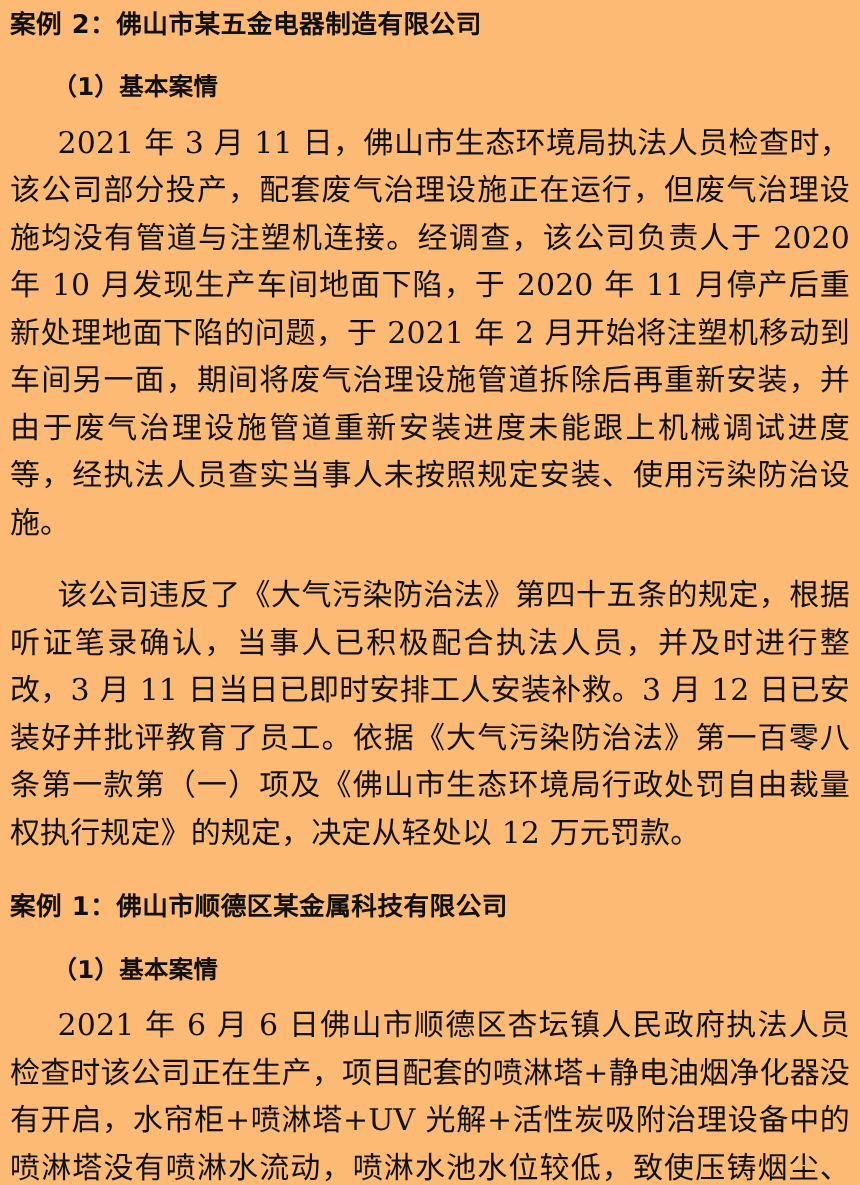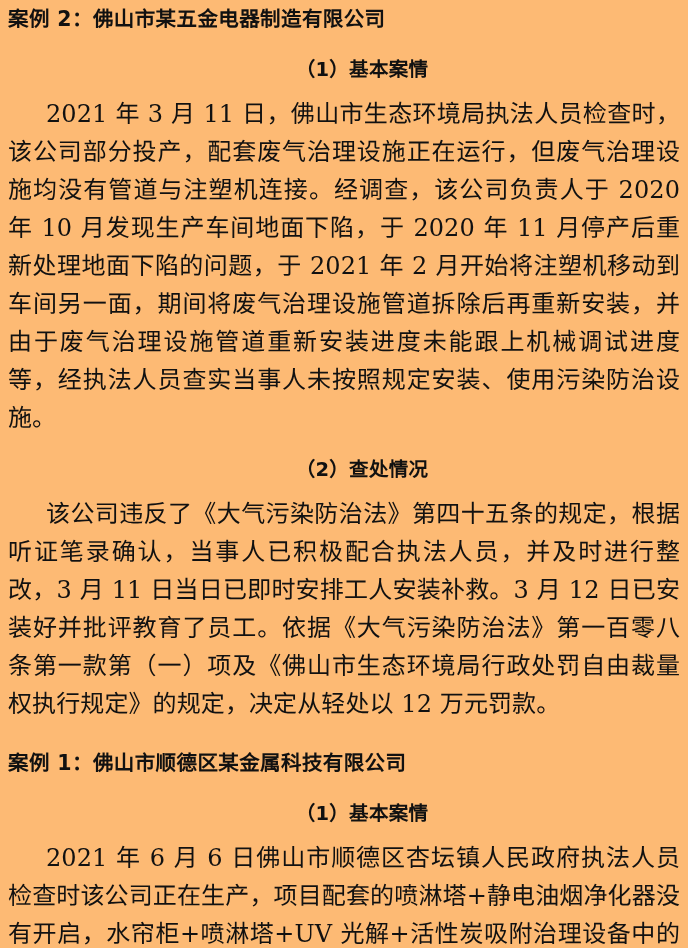--- a/index.html
+++ b/index.html
@@ -36,21 +36,20 @@
   
   .sub-heading {
     font-family: "DejaVu Sans", "Liberation Sans", sans-serif;
     font-weight: 700;
     font-size: 19.5px;
     line-height: 38px;
     letter-spacing: 0.3px;
     margin: 0;
     padding-left: 36px;
     white-space: nowrap;
-    text-align: center;
   }
 
   
   .body-par {
     font-size: 24px;
     line-height: 38px;
     margin: 0;
     padding-left: 2px;
     padding-right: 2px;
     text-align: justify;
@@ -86,21 +85,20 @@
   <div class="gap-title"></div>
 
   <h2 class="sub-heading">（1）基本案情</h2>
 
   <div class="gap-sub"></div>
 
   <p class="body-par">2021 年 3 月 11 日，佛山市生态环境局执法人员检查时，该公司部分投产，配套废气治理设施正在运行，但废气治理设施均没有管道与注塑机连接。经调查，该公司负责人于 2020 年 10 月发现生产车间地面下陷，于 2020 年 11 月停产后重新处理地面下陷的问题，于 2021 年 2 月开始将注塑机移动到车间另一面，期间将废气治理设施管道拆除后再重新安装，并由于废气治理设施管道重新安装进度未能跟上机械调试进度等，经执法人员查实当事人未按照规定安装、使用污染防治设施。</p>
 
   <div class="gap-block"></div>
 
-  <h2 class="sub-heading">（2）查处情况</h2>
 
   <div class="gap-sub"></div>
 
   <p class="body-par">该公司违反了《大气污染防治法》第四十五条的规定，根据听证笔录确认，当事人已积极配合执法人员，并及时进行整改，3 月 11 日当日已即时安排工人安装补救。3 月 12 日已安装好并批评教育了员工。依据《大气污染防治法》第一百零八条第一款第（一）项及《佛山市生态环境局行政处罚自由裁量权执行规定》的规定，决定从轻处以 12 万元罚款。</p>
 
   <div class="gap-case"></div>
 
   <h1 class="case-title">案例 1：佛山市顺德区某金属科技有限公司</h1>
 
   <div class="gap-title"></div>

